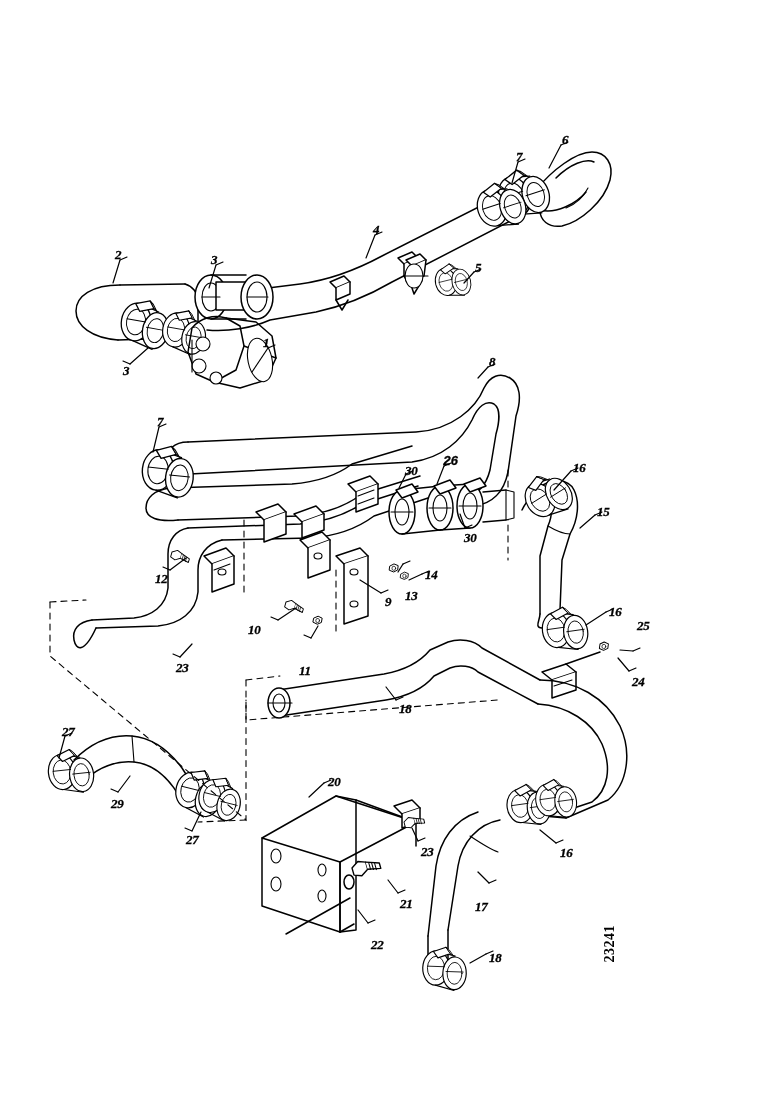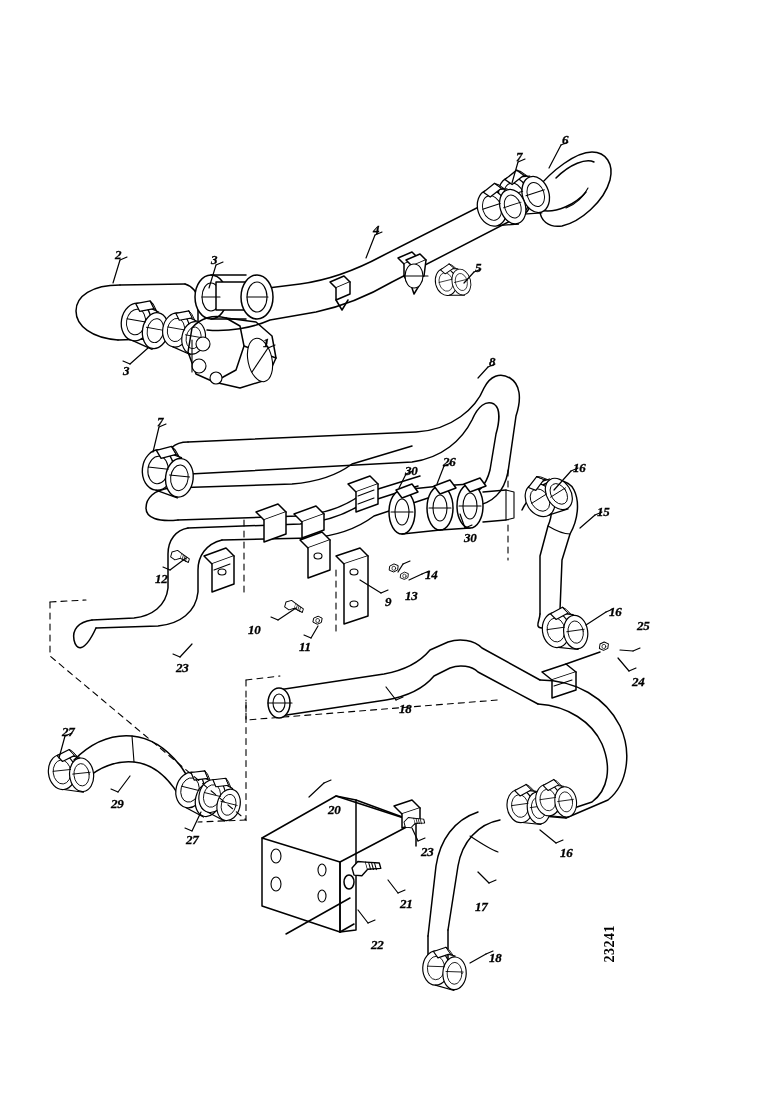--- a/index.html
+++ b/index.html
@@ -506,39 +506,39 @@
       <div class="callout" style="left: 211px; top: 253px;">3</div>
       <div class="callout" style="left: 123px; top: 364px;">3</div>
       <div class="callout" style="left: 373px; top: 223px;">4</div>
       <div class="callout" style="left: 475px; top: 261px;">5</div>
       <div class="callout" style="left: 562px; top: 133px;">6</div>
       <div class="callout" style="left: 516px; top: 150px;">7</div>
       <div class="callout" style="left: 157px; top: 415px;">7</div>
       <div class="callout" style="left: 489px; top: 355px;">8</div>
       <div class="callout" style="left: 385px; top: 595px;">9</div>
       <div class="callout" style="left: 248px; top: 623px;">10</div>
-      <div class="callout" style="left: 299px; top: 640px; text-align: right;">11</div>
+      <div class="callout" style="left: 299px; top: 664px; text-align: right;">11</div>
       <div class="callout" style="left: 155px; top: 572px;">12</div>
       <div class="callout" style="left: 405px; top: 589px;">13</div>
       <div class="callout" style="left: 425px; top: 568px; text-align: center;">14</div>
       <div class="callout" style="left: 597px; top: 505px;">15</div>
       <div class="callout" style="left: 573px; top: 461px;">16</div>
       <div class="callout" style="left: 609px; top: 605px;">16</div>
       <div class="callout" style="left: 560px; top: 846px;">16</div>
       <div class="callout" style="left: 475px; top: 886px; margin-top: 14px;">17</div>
       <div class="callout" style="left: 399px; top: 702px;">18</div>
       <div class="callout" style="left: 489px; top: 951px;">18</div>
-      <div class="callout" style="left: 328px; top: 775px; margin-top: 28px;">20</div>
+      <div class="callout" style="left: 328px; top: 775px;">20</div>
       <div class="callout" style="left: 400px; top: 897px;">21</div>
       <div class="callout" style="left: 371px; top: 926px; margin-top: 12px;">22</div>
       <div class="callout" style="left: 421px; top: 845px;">23</div>
       <div class="callout" style="left: 176px; top: 661px;">23</div>
       <div class="callout" style="left: 632px; top: 675px; text-align: center;">24</div>
       <div class="callout" style="left: 637px; top: 619px;">25</div>
-      <div class="callout" style="left: 443px; top: 455px;">26</div>
+      <div class="callout" style="left: 443px; top: 455px; font-family: Liberation Mono, monospace;">26</div>
       <div class="callout" style="left: 62px; top: 725px;">27</div>
       <div class="callout" style="left: 186px; top: 833px;">27</div>
       <div class="callout" style="left: 111px; top: 797px;">29</div>
       <div class="callout" style="left: 405px; top: 464px;">30</div>
       <div class="callout" style="left: 464px; top: 531px;">30</div>
     </div>
 
   <div id="drawing-number">23241</div>
 
 </div>

